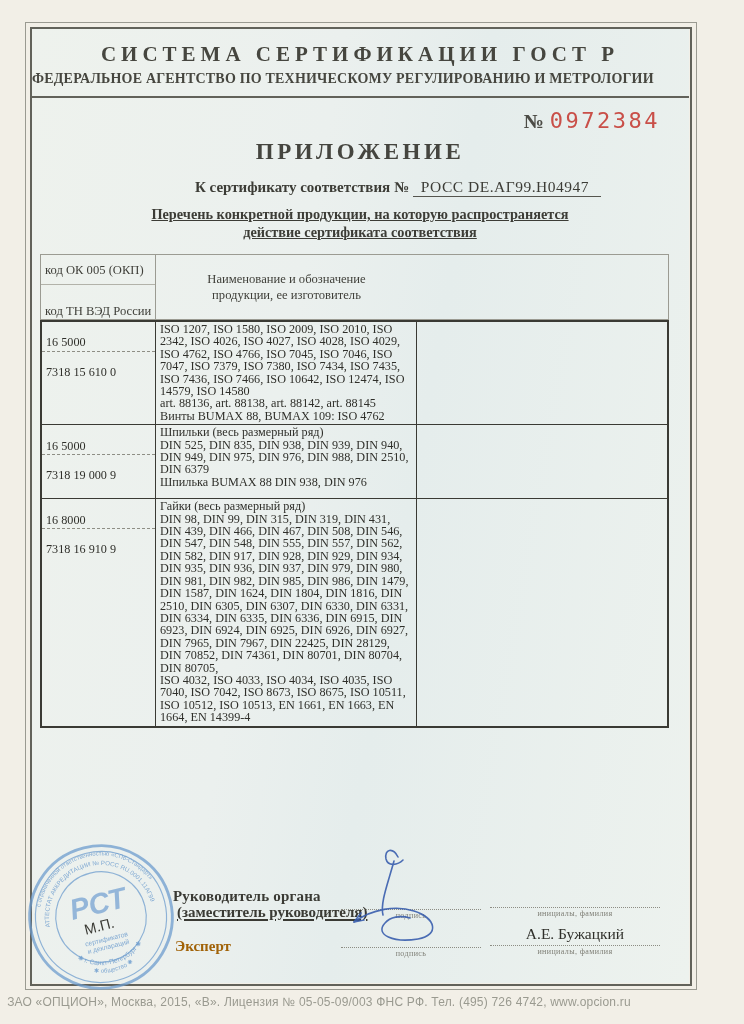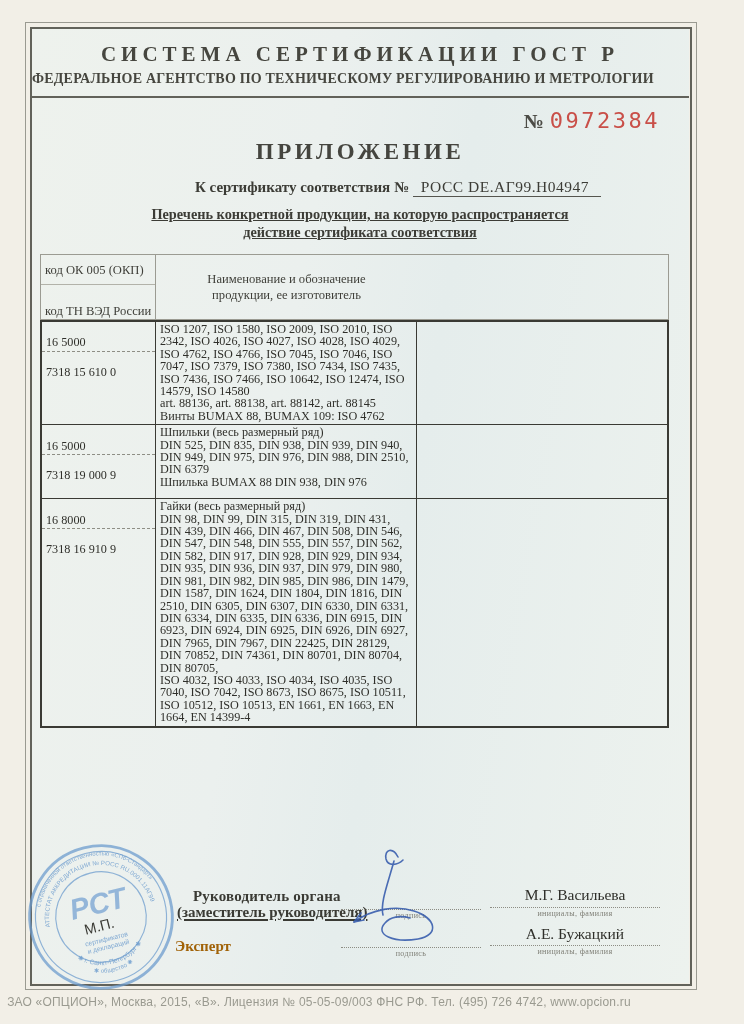--- a/index.html
+++ b/index.html
@@ -54,21 +54,21 @@
   .td { border-right:1px solid #3a3a34; padding:1px 4px 2px; font-size:12.2px; line-height:12.4px; white-space:pre-line; color:#2f2f2a; }
   .td:last-child { border-right:none; }
   .td-codes { padding:0; }
   .okp { padding:2px 4px 2px; border-bottom:1px dashed #8e8e85; }
   .tnved { padding:2px 4px; }
   .r0 { min-height:33px; } .r1 { min-height:93px; } .r2 { min-height:73px; } .r3 { min-height:222px; }
 
   .stamp { position:absolute; left:24px; top:840px; width:154px; height:154px; transform:rotate(-14deg); }
   .stamp text { font-family:"Liberation Sans", sans-serif; }
 
-  .role1 { position:absolute; left:193px; top:888px; font-size:15px; font-weight:bold; color:#3a3a34; letter-spacing:0.2px; }
+  .role1 { position:absolute; left:173px; top:888px; font-size:15px; font-weight:bold; color:#3a3a34; letter-spacing:0.2px; }
   .role1b { position:absolute; left:177px; top:904px; font-size:15px; font-weight:bold; color:#3a3a34;
             text-decoration:underline; text-decoration-thickness:1.5px; text-underline-offset:2px; }
   .role2 { position:absolute; left:175px; top:938px; font-size:15px; font-weight:bold; color:#a16207; }
   .sigline { position:absolute; height:1px; border-bottom:1px dotted #8d8d84; }
   .sl1 { left:341px; top:908px; width:140px; } .sl2 { left:341px; top:946px; width:140px; }
   .sigcap { position:absolute; text-align:center; font-size:8px; color:#7d7d74; letter-spacing:0.4px; }
   .sc1 { left:341px; top:911px; width:140px; } .sc2 { left:341px; top:949px; width:140px; }
   .name { position:absolute; text-align:center; font-size:15.5px; color:#2f2f2a; }
   .n1 { left:490px; top:886px; width:170px; } .n2 { left:490px; top:925px; width:170px; }
   .nl1 { left:490px; top:906px; width:170px; } .nl2 { left:490px; top:944px; width:170px; }
@@ -180,21 +180,20 @@
 
   <div class="role1">Руководитель органа</div>
   <div class="role1b">(заместитель руководителя)</div>
   <div class="role2">Эксперт</div>
 
   <div class="sigline sl1"></div>
   <div class="sigcap sc1">подпись</div>
   <div class="sigline sl2"></div>
   <div class="sigcap sc2">подпись</div>
 
-  <div class="name n1">М.Г. Васильева</div>
   <div class="sigline nl1"></div>
   <div class="sigcap nc1">инициалы, фамилия</div>
   <div class="name n2">А.Е. Бужацкий</div>
   <div class="sigline nl2"></div>
   <div class="sigcap nc2">инициалы, фамилия</div>
 
   <svg class="squiggle" viewBox="0 0 150 112">
     <g fill="none" stroke="#3a5fae" stroke-width="1.6" stroke-linecap="round" opacity="0.9">
       <path d="M 68,14 C 63,4 54,6 56,16 C 58,24 68,22 73,17"></path>
       <path d="M 64,18 C 58,40 50,60 53,72"></path>

